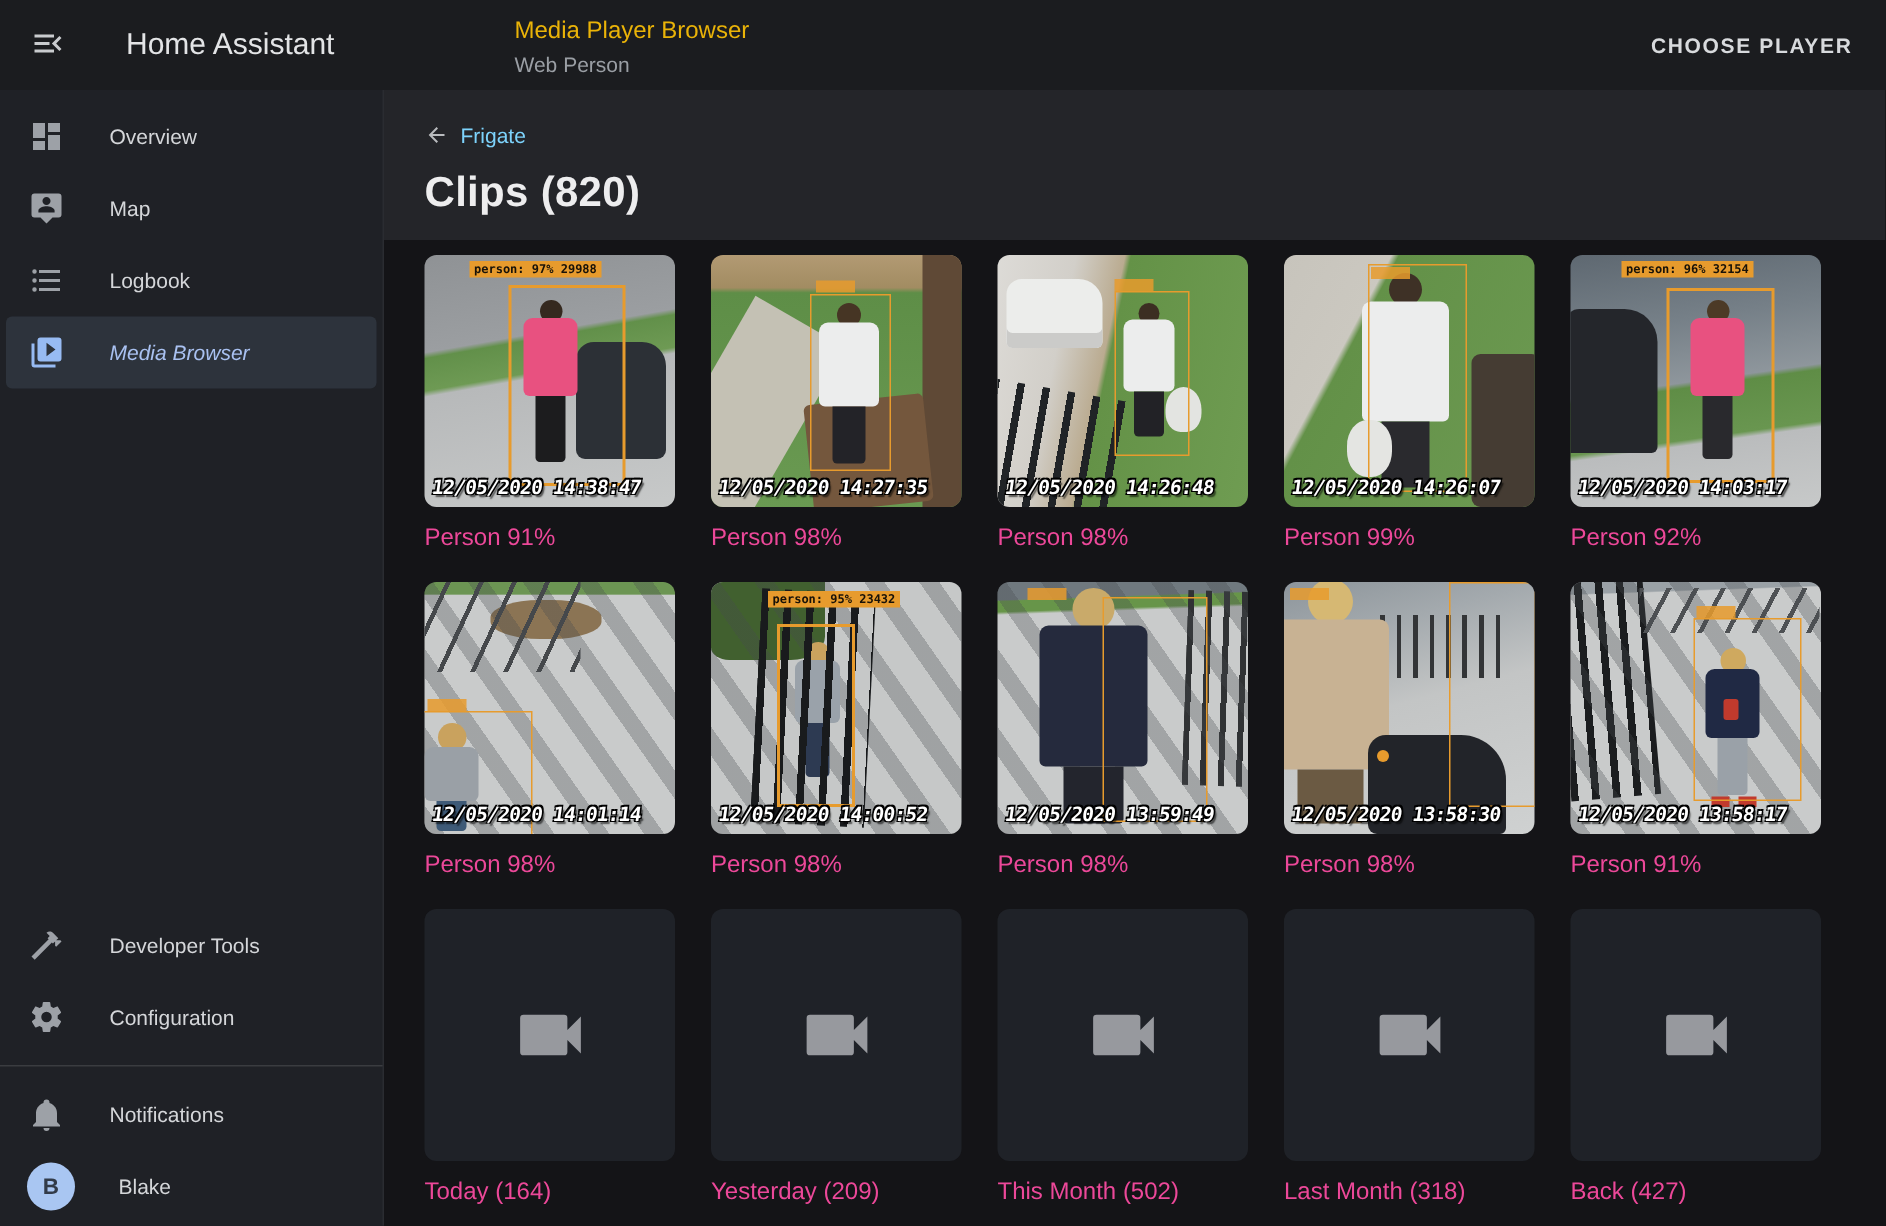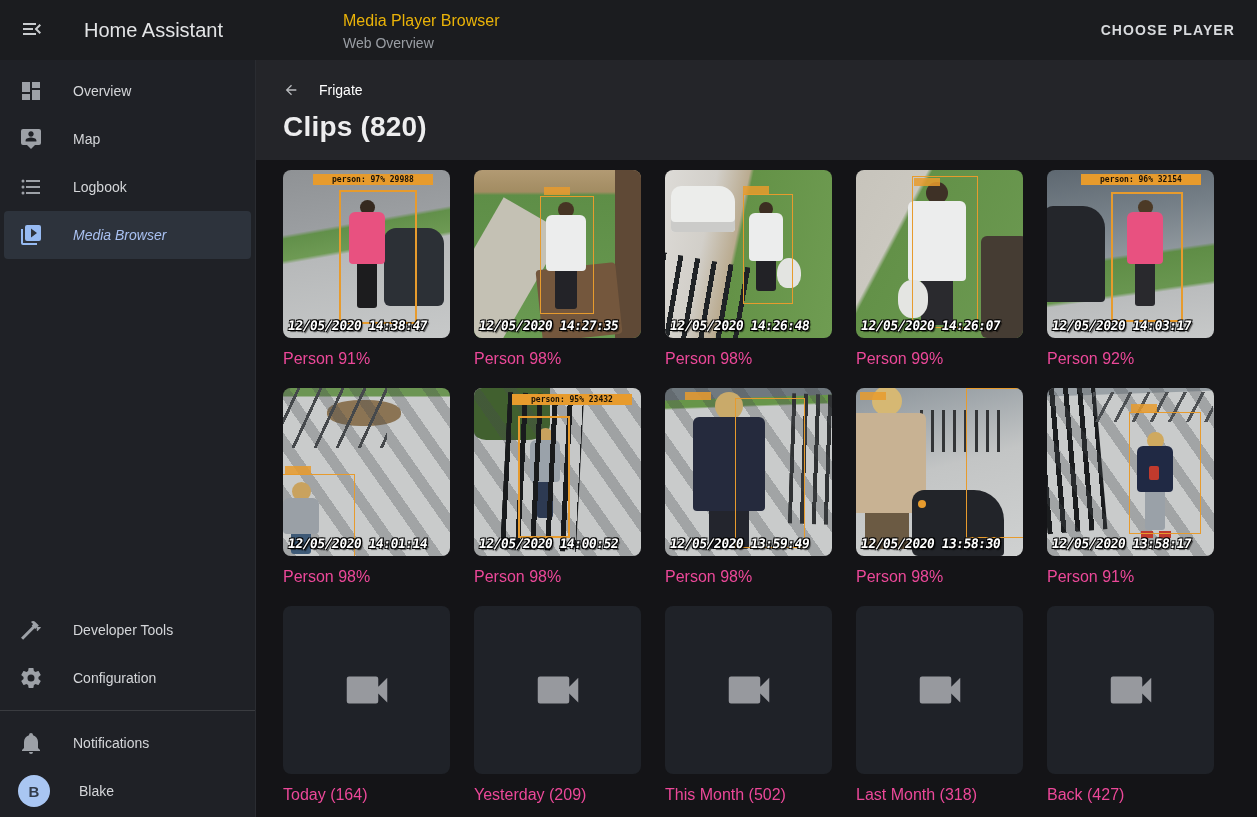--- a/index.html
+++ b/index.html
@@ -30,21 +30,21 @@
   .sb-item.selected .sb-label { color:#a9c1f1;font-style:italic; }
   .sb-item.selected .sb-icon  { color:#97bbf3; }
   .sb-spacer { flex:1; }
   .sb-divider { height:1px; background:rgba(255,255,255,.12); margin:8px 0; flex:none; }
   .avatar { width:32px; height:32px; border-radius:50%; background:#a9c6f2; color:#323b49; display:flex; align-items:center; justify-content:center; font-size:15px; font-weight:bold; flex:none; margin-left:-1px; }
   .avatar + .sb-label { margin-left:29px; }
 
   
   .main { margin-left:256px; padding-top:60px; }
   .main-header { background:#242529; height:100px; padding:22px 27px 14px; }
-  .breadcrumb { display:inline-flex; align-items:flex-start; gap:20px; color:#ffffff; font-size:14px; cursor:pointer; }
+  .breadcrumb { display:inline-flex; align-items:flex-start; gap:8px; color:#7dd3fc; font-size:14px; cursor:pointer; }
   .breadcrumb svg { width:16px; height:16px; color:#b9bbbe; display:block; }
   .content-title { margin:9px 0 0; font-size:28px; font-weight:bold; color:#ededee; letter-spacing:.2px; }
   .clips-area { padding:10px 27px 0; }
   .grid { display:grid; grid-template-columns:repeat(5,167px); column-gap:24px; }
   .card { width:167px; cursor:pointer; }
   .card-label { margin:11px 0 20px; font-size:16px; color:#ec4899; line-height:19px; white-space:nowrap; }
 
   
   .thumb { position:relative; width:167px; height:168px; border-radius:8px; overflow:hidden; background:#26282c; }
   .thumb > * { position:absolute; }
@@ -52,21 +52,21 @@
   .folder-thumb svg { width:54px; height:54px; display:block; }
 
   .person { z-index:3; }
   .person > div { position:static; }
   .ph { width:var(--hw,16px); height:var(--hw,16px); border-radius:50%; background:var(--hair,#5b4632); margin:0 auto; }
   .pt { height:var(--th,44px); background:var(--shirt,#ddd); border-radius:6px 6px 4px 4px; margin-top:-3px; }
   .pl { height:var(--lh,36px); width:56%; background:var(--pants,#222); margin:0 auto; border-radius:0 0 3px 3px; }
 
   .stripes { inset:0; z-index:2; background:repeating-linear-gradient(55deg, rgba(70,74,78,.30) 0 11px, transparent 11px 30px); }
   .bbox { border:2px solid #e79b2d; z-index:5; }
-  .btag { background:#e79b2d; color:#181208; font:bold 8px "DejaVu Sans Mono",monospace; padding:1px 19px; z-index:6; white-space:nowrap; }
+  .btag { background:#e79b2d; color:#181208; font:bold 8px "DejaVu Sans Mono",monospace; padding:1px 3px; z-index:6; white-space:nowrap; }
   .btag.mini { width:26px; height:8px; padding:0; opacity:.85; }
   .ts { left:5px; bottom:5px; z-index:7; color:#fff; font:bold 13px "DejaVu Sans Mono",monospace; letter-spacing:-.5px; transform:skewX(-8deg); white-space:nowrap;
         text-shadow:1px 1px 0 #000,-1px 1px 0 #000,1px -1px 0 #000,-1px -1px 0 #000,2px 2px 1px rgba(0,0,0,.6); }
 
   
   .s1 { background:linear-gradient(170deg,#8f9295 0%,#9b9ea1 33%,#62904a 35%,#6e9a54 46%,#b7b9ba 48%,#c7c9c9 100%); }
   .s1 .prop-a { right:6px; top:58px; width:60px; height:78px; background:#2c3036; border-radius:12px 16px 6px 6px; z-index:3; }
   .s1 .person { left:66px; top:30px; width:36px; --hw:15px; --hair:#35291f; --shirt:#e85180; --pants:#1c1c1e; --th:52px; --lh:44px; }
   .s1 .bbox { left:56px; top:20px; width:78px; height:134px; }
   .s1 .btag { left:30px; top:4px; }
@@ -154,21 +154,21 @@
   <button class="menu-btn">
     <span>
       <svg width="24" height="24" viewBox="0 0 24 24" fill="currentColor">
           <path d="M21,15.61L19.59,17L14.58,12L19.59,7L21,8.39L17.44,12L21,15.61M3,6H16V8H3V6M3,13V11H13V13H3M3,18V16H16V18H3Z"></path>
         </svg>
     </span>
   </button>
   <div class="app-title">Home Assistant</div>
   <div class="page-titles">
     <div class="pt-main">Media Player Browser</div>
-    <div class="pt-sub">Web Overview</div>
+    <div class="pt-sub">Web Person</div>
   </div>
   <button class="choose-player">CHOOSE PLAYER</button>
 </header>
 
 <nav class="sidebar">
   <div class="sb-item">
     <span class="sb-icon">
         <svg viewBox="0 0 24 24" fill="currentColor">
           <path d="M13,3V9H21V3M13,21H21V11H13M3,21H11V15H3M3,13H11V3H3V13Z"></path>
         </svg>

